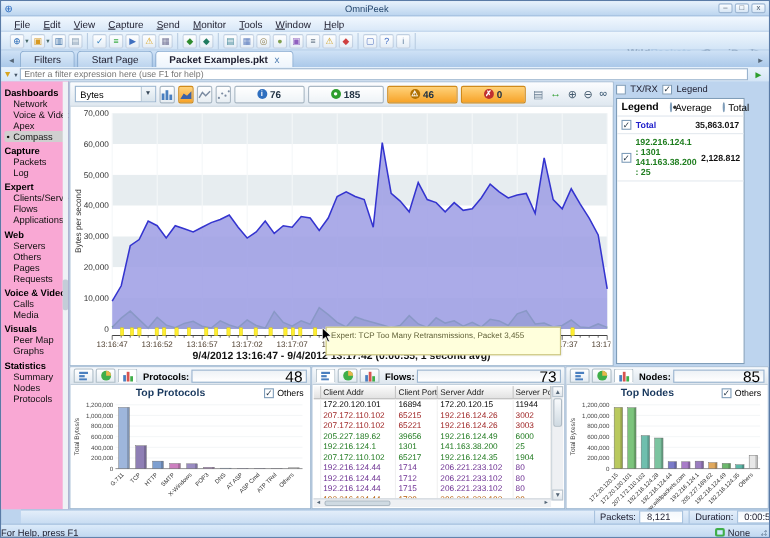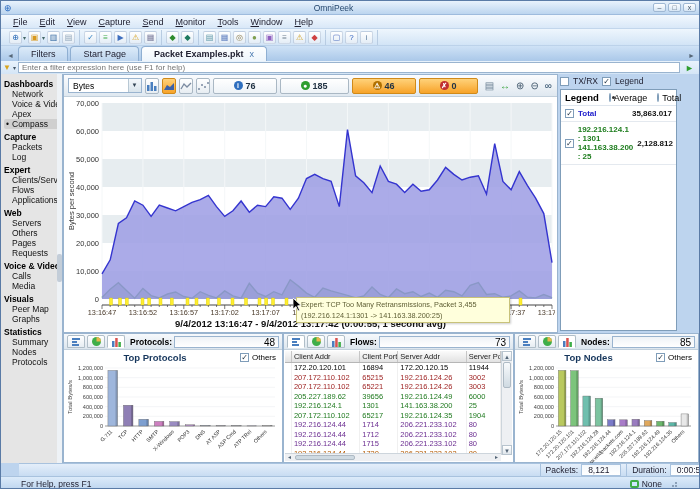--- a/index.html
+++ b/index.html
@@ -44,21 +44,21 @@
   .tab .close { color:#4a7ab0; margin-left:6px; font-weight:normal; }
   .tabbar .tab-arrow.right { margin-left:auto; }
   
   .filterbar { position:absolute; left:0; top:60px; width:100%; height:13px;
     background:linear-gradient(#e9f3fc,#d4e5f6); display:flex; align-items:center; padding:0 2px; gap:2px; }
   .funnel { font-size:8px; color:#d8a520; } .funnel-drop { font-size:6px; color:#456; }
   .filter-input { flex:1; height:11px; background:#fff; border:1px solid #9ab4cf; font-size:8px; color:#999; padding:0 3px;
     font-family:"Liberation Sans", sans-serif; }
   .go-arrow { color:#2e9e2e; font-size:9px; padding:0 3px; }
   
-  .sidebar { position:absolute; left:0; top:73px; width:62px; height:389px; background:#e5e5e5;
+  .sidebar { position:absolute; left:0; top:73px; width:62px; height:389px; background:#f9a8d4;
     border-right:1px solid #9ab4cf; padding:2px 0 2px 3px; overflow:hidden; }
   .sb-group { font-weight:bold; font-size:8.5px; margin-top:3px; }
   .sb-item { font-size:8.5px; padding:0 1px 0 8px; color:#111; white-space:nowrap; }
   .sb-item.selected { background:#cfcfcf; border-radius:2px; position:relative; }
   .sb-item.selected::before { content:"•"; position:absolute; left:2px; }
   .sb-scroll { position:absolute; right:0; top:0; width:5px; height:100%; background:#eef2f6; }
   .sb-thumb { position:absolute; right:0; top:180px; width:5px; height:28px; background:#c3cdd8; border-radius:2px; }
   
   .chart-panel { position:absolute; left:62px; top:73px; width:495px; height:259px; background:#fff;
     border:1px solid #9ab4cf; }
@@ -94,21 +94,21 @@
   .legend-name { flex:1; font-weight:bold; font-size:8px; line-height:9px; }
   .legend-val { font-size:8px; font-weight:bold; color:#111; white-space:nowrap; }
   
   .bpanel { position:absolute; top:332px; height:130px; background:#fff; border:1px solid #9ab4cf; }
   .bp-toolbar { position:absolute; left:0; top:0; width:100%; height:16px;
     background:linear-gradient(#f6f9fc,#dde6ee); border-bottom:1px solid #c2d0dc; display:flex; align-items:center; gap:2px; padding:0 3px; }
   .bp-btn { width:18px; height:13px; border:1px solid #b0bec8; border-radius:2px 2px 0 0; background:linear-gradient(#fff,#e6edf3);
     display:flex; align-items:center; justify-content:center; }
   .bp-btn.active { background:#fff; border-bottom-color:#fff; }
   .bp-count-label { font-weight:bold; margin-left:3px; font-size:8.5px; }
-  .bp-count { flex:1; height:12px; border:1px solid #9ab4cf; background:linear-gradient(#eef2f6,#ffffff); text-align:right; padding:0 3px; font-size:10px; line-height:11px; }
+  .bp-count { flex:1; height:12px; border:1px solid #9ab4cf; background:linear-gradient(#eef2f6,#ffffff); text-align:right; padding:0 3px; font-size:14px; line-height:11px; }
   .bp-title-row { position:absolute; left:0; top:17px; width:100%; height:13px; display:flex; align-items:center; padding:0 6px; }
   .bp-title { flex:1; text-align:center; font-weight:bold; color:#16365c; font-size:9.5px; }
   .others { display:flex; gap:3px; align-items:center; font-size:8px; }
   
   .flows-table { position:absolute; left:1px; top:17px; right:12px; height:104px; overflow:hidden; font-size:7.5px; }
   .ft-head { display:flex; background:linear-gradient(#fbfbfb,#e2e2e2); border-bottom:1px solid #b6b6b6; height:12px; line-height:11px; font-weight:normal; color:#222; }
   .ft-head > div { border-right:1px solid #c6c6c6; padding:0 2px; overflow:hidden; white-space:nowrap; }
   .ft-row { display:flex; height:9.5px; line-height:9.5px; }
   .ft-row > div { padding:0 2px; border-right:1px solid #f0f0f0; overflow:hidden; white-space:nowrap; }
   .c-gut { width:7px; } .c-ca { width:72px; } .c-cp { width:40px; } .c-sa { width:72px; } .c-sp { width:36px; }
@@ -118,21 +118,21 @@
   .vs-thumb { position:absolute; top:11px; left:1px; right:1px; height:26px; background:linear-gradient(#f8fafc,#cfdae2); border:1px solid #aebac4; border-radius:2px; }
   .hscroll { position:absolute; left:1px; bottom:1px; right:12px; height:8px; background:#eef0f3; border-top:1px solid #cdd5dc; }
   .hs-thumb { position:absolute; left:10px; top:1px; width:60px; height:5px; background:#cfdae2; border:1px solid #aebac4; border-radius:2px; }
   .hs-btn { position:absolute; top:0; width:9px; height:7px; font-size:5px; color:#567; text-align:center; line-height:7px; }
   
   .statusstrip { position:absolute; left:0; top:462px; width:100%; height:13px;
     background:linear-gradient(#e4eefa,#c8dcf2); border-top:1px solid #a8c2de; display:flex; justify-content:flex-end; align-items:center; font-size:8.5px;margin-left:18px; }
   .ss-cell { border-left:1px solid #a8c2de; padding:0 5px; height:100%; display:flex; align-items:center; gap:3px; color:#223; }
   .ss-box { background:linear-gradient(#f4f8fc,#ffffff); border:1px solid #a8c2de; padding:0 6px; min-width:40px; text-align:left; }
   .helpbar { position:absolute; left:0; top:475px; width:100%; height:14px;
-    background:linear-gradient(#dcebfa,#bcd4ee); border-top:1px solid #a8c2de; display:flex; align-items:center; padding:0 20px; font-size:8.5px; color:#223;text-decoration:underline; }
+    background:linear-gradient(#dcebfa,#bcd4ee); border-top:1px solid #a8c2de; display:flex; align-items:center; padding:0 0; font-size:8.5px; color:#223;text-decoration:underline; }
   .hb-right { margin-left:auto; display:flex; align-items:center; gap:3px; }
   .grip { width:8px; height:8px; margin-left:6px;
     background:radial-gradient(circle at 2px 6px,#8aa0b8 1px,transparent 1.2px),
                radial-gradient(circle at 5px 3px,#8aa0b8 1px,transparent 1.2px),
                radial-gradient(circle at 5px 6px,#8aa0b8 1px,transparent 1.2px); }
   svg text { font-family:"Liberation Sans", sans-serif; }
 </style>
 </head>
 <body>
 
@@ -446,21 +446,20 @@
           <text x="281.4545454545455" y="216" font-size="7.3" fill="#4a3a2a" text-anchor="middle">13:17:17</text>
           <text x="322.3636363636364" y="216" font-size="7.3" fill="#4a3a2a" text-anchor="middle">13:17:22</text>
           <text x="363.27272727272725" y="216" font-size="7.3" fill="#4a3a2a" text-anchor="middle">13:17:27</text>
           <text x="404.1818181818182" y="216" font-size="7.3" fill="#4a3a2a" text-anchor="middle">13:17:32</text>
           <text x="445.09090909090907" y="216" font-size="7.3" fill="#4a3a2a" text-anchor="middle">13:17:37</text>
           <text x="486" y="216" font-size="7.3" fill="#4a3a2a" text-anchor="middle">13:17:42</text>
         </svg></div>
     <div class="chart-caption">9/4/2012 13:16:47 - 9/4/2012 13:17:42  (0:00:55, 1 second avg)</div>
     <div class="tooltip">
       <div>Expert: TCP Too Many Retransmissions, Packet 3,455</div>
-      <div>(192.216.124.1:1301 -&gt; 141.163.38.200:25)</div>
     </div>
     <div class="cursor">
       <svg width="10" height="14">
           <polygon points="0,0 0,11 3,8.5 5,13 6.6,12.2 4.6,7.8 8,7.5" fill="#000" stroke="#fff" stroke-width="0.8"></polygon>
         </svg>
     </div>
   </div>
 
   <div class="right-panel">
     <div class="chk-row">

